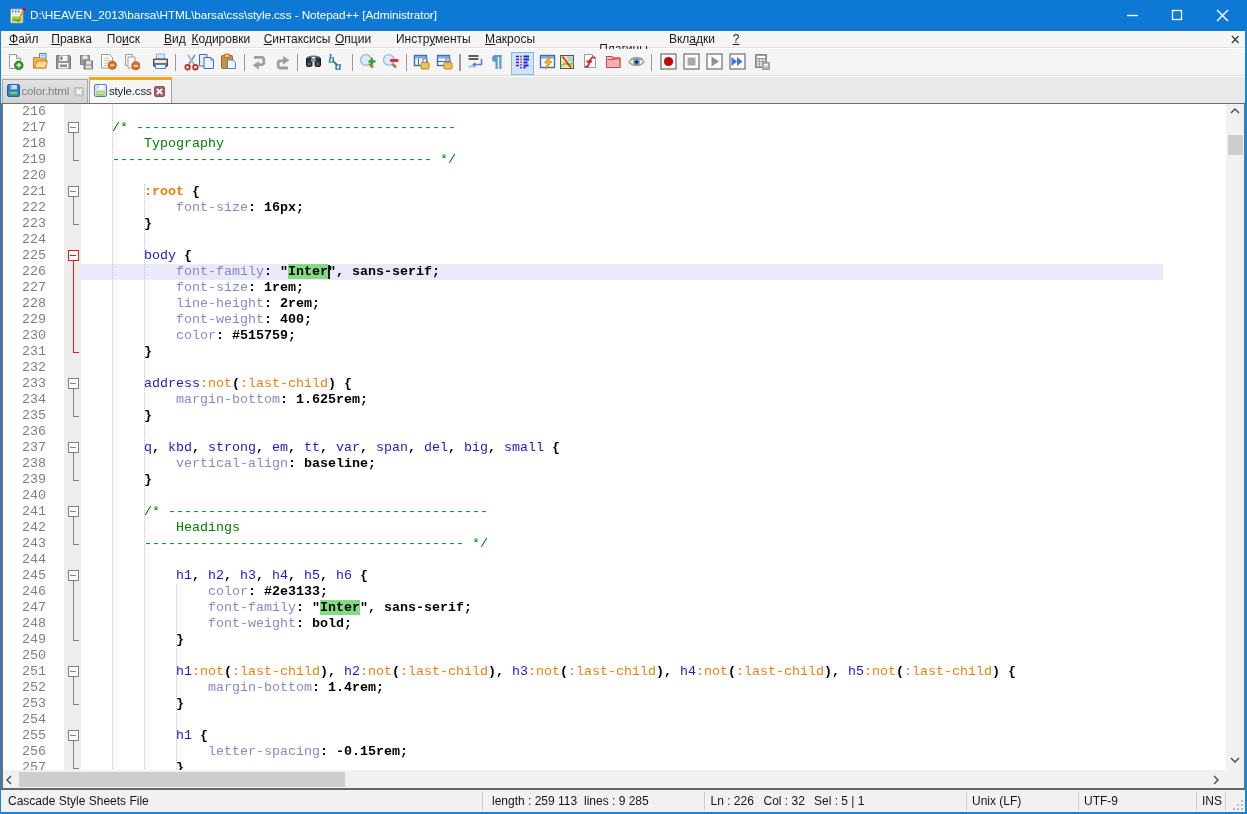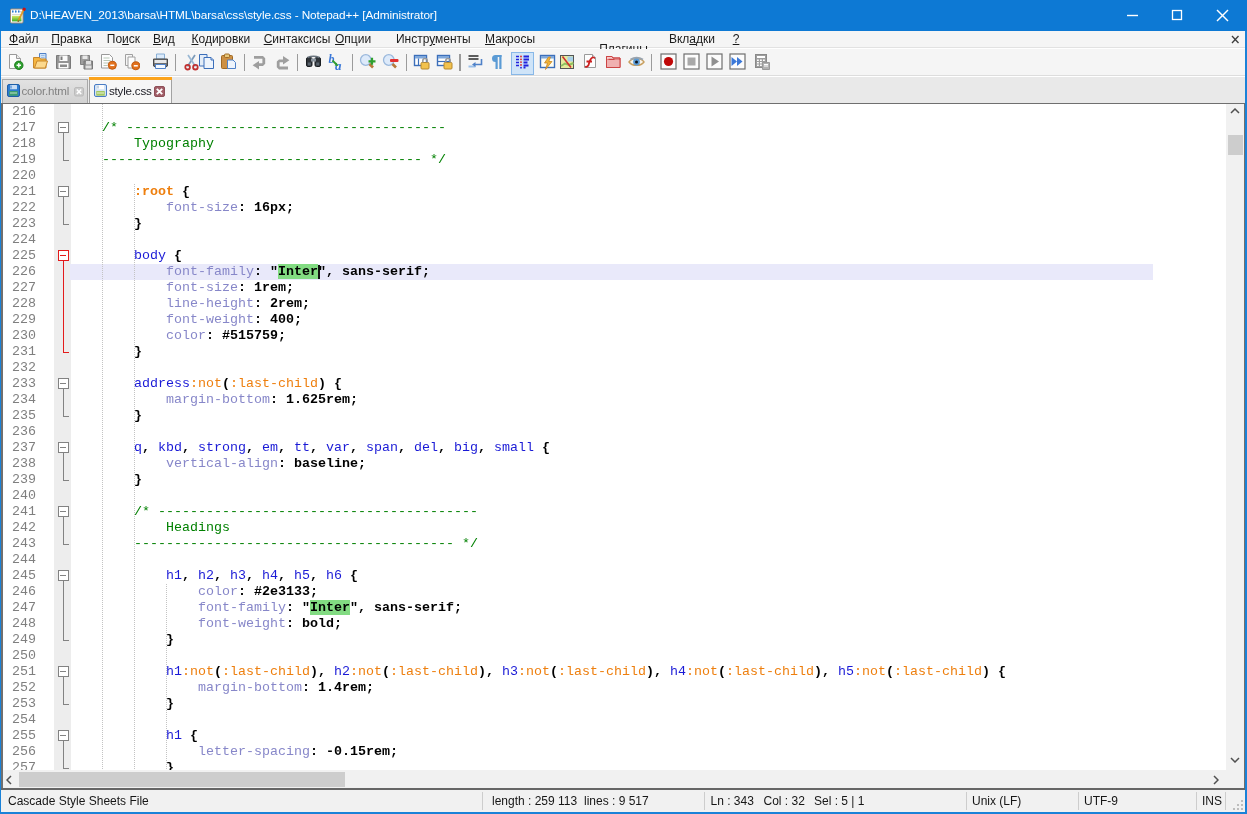--- a/index.html
+++ b/index.html
@@ -35,21 +35,21 @@
 <svg class="abs" style="left:1100px;top:0" width="147" height="31" viewBox="0 0 147 31">
 <line x1="27" y1="15.5" x2="38" y2="15.5" stroke="#fff" stroke-width="1.4"></line>
 <rect x="72.5" y="10.5" width="9" height="9" fill="none" stroke="#fff" stroke-width="1.3"></rect>
 <line x1="117" y1="10" x2="128" y2="21" stroke="#fff" stroke-width="1.4"></line>
 <line x1="128" y1="10" x2="117" y2="21" stroke="#fff" stroke-width="1.4"></line>
 </svg>
 <div class="abs" style="left:1px;top:31px;width:1244px;height:17px;background:#f5f5f5;border-bottom:1px solid #e2e2e2"></div>
 <div class="menuitem" style="left:9px;top:31px"><u>Ф</u>айл</div>
 <div class="menuitem" style="left:51.3px;top:31px"><u>П</u>равка</div>
 <div class="menuitem" style="left:106.8px;top:31px">По<u>и</u>ск</div>
-<div class="menuitem" style="left:153px;top:31px"><u>В</u>ид</div>
+<div class="menuitem" style="left:164px;top:31px"><u>В</u>ид</div>
 <div class="menuitem" style="left:191.5px;top:31px"><u>К</u>одировки</div>
 <div class="menuitem" style="left:263.7px;top:31px"><u>С</u>интаксисы</div>
 <div class="menuitem" style="left:335px;top:31px"><u>О</u>пции</div>
 <div class="menuitem" style="left:395.9px;top:31px">Инстр<u>у</u>менты</div>
 <div class="menuitem" style="left:485px;top:31px"><u>М</u>акросы</div>
 <div class="menuitem" style="left:545.8px;top:47px"><u>З</u>апуск</div>
 <div class="menuitem" style="left:599.2px;top:41px">Плаги<u>н</u>ы</div>
 <div class="menuitem" style="left:668.9px;top:31px">Вкл<u>а</u>дки</div>
 <div class="menuitem" style="left:732.7px;top:31px"><u>?</u></div>
 <svg class="abs" style="left:1231px;top:35px" width="9" height="9" viewBox="0 0 9 9">
@@ -277,21 +277,21 @@
   </svg>
 <div class="abs" style="left:109px;top:79px;height:23px;line-height:23px;font-size:11.6px;letter-spacing:-0.2px;color:#202028">style.css</div>
 <svg class="abs" style="left:153.5px;top:85.5px" width="11" height="11" viewBox="0 0 11 11">
     <rect x="0.5" y="0.5" width="10" height="10" rx="1.5" fill="#a25f68" stroke="#8e4f58"></rect>
     <path d="M2.8 2.8 L8.2 8.2 M8.2 2.8 L2.8 8.2" stroke="#fff" stroke-width="1.9"></path>
   </svg>
 <div class="abs" style="left:1px;top:102.6px;width:1244px;height:1.2px;background:#6f6f6f"></div>
 <div class="abs" style="left:1px;top:102.6px;width:1.5px;height:685.8px;background:#6f6f6f"></div>
 <div class="abs" style="left:1243.9px;top:102.6px;width:1.2px;height:685.8px;background:#6f6f6f"></div>
 <div class="abs" style="left:1px;top:787.8px;width:1244px;height:2.2px;background:#666"></div>
-<div class="abs" style="left:5px;top:103.8px;width:1148px;height:666.2px;overflow:hidden;background:#fff">
+<div class="abs" style="left:15px;top:103.8px;width:1148px;height:666.2px;overflow:hidden;background:#fff">
 <div class="abs" style="left:49px;top:0;width:16.5px;height:666.2px;background:#ededed"></div>
 <div class="abs" style="left:65px;top:160px;width:1158px;height:16px;background:#e9e9fa"></div>
 <div class="abs" style="left:97.0px;top:0px;width:1px;height:666.2px;background:repeating-linear-gradient(to bottom,#c3c3c3 0,#c3c3c3 1px,transparent 1px,transparent 2px)"></div>
 <div class="abs" style="left:129.0px;top:80px;width:1px;height:586.2px;background:repeating-linear-gradient(to bottom,#c3c3c3 0,#c3c3c3 1px,transparent 1px,transparent 2px)"></div>
 <div class="abs" style="left:161.0px;top:480px;width:1px;height:186.20000000000005px;background:repeating-linear-gradient(to bottom,#c3c3c3 0,#c3c3c3 1px,transparent 1px,transparent 2px)"></div>
 <div class="abs mono ln" style="left:0;top:0;width:31px"><div style="height:16px">216</div><div style="height:16px">217</div><div style="height:16px">218</div><div style="height:16px">219</div><div style="height:16px">220</div><div style="height:16px">221</div><div style="height:16px">222</div><div style="height:16px">223</div><div style="height:16px">224</div><div style="height:16px">225</div><div style="height:16px">226</div><div style="height:16px">227</div><div style="height:16px">228</div><div style="height:16px">229</div><div style="height:16px">230</div><div style="height:16px">231</div><div style="height:16px">232</div><div style="height:16px">233</div><div style="height:16px">234</div><div style="height:16px">235</div><div style="height:16px">236</div><div style="height:16px">237</div><div style="height:16px">238</div><div style="height:16px">239</div><div style="height:16px">240</div><div style="height:16px">241</div><div style="height:16px">242</div><div style="height:16px">243</div><div style="height:16px">244</div><div style="height:16px">245</div><div style="height:16px">246</div><div style="height:16px">247</div><div style="height:16px">248</div><div style="height:16px">249</div><div style="height:16px">250</div><div style="height:16px">251</div><div style="height:16px">252</div><div style="height:16px">253</div><div style="height:16px">254</div><div style="height:16px">255</div><div style="height:16px">256</div><div style="height:16px">257</div></div>
 <div class="abs" style="left:52.5px;top:18.5px;width:11px;height:11px;background:#fff;border:1px solid #828282"></div>
 <div class="abs" style="left:55px;top:23.5px;width:6px;height:1px;background:#828282"></div>
 <div class="abs" style="left:57.5px;top:29.5px;width:1px;height:26.5px;background:#828282"></div>
 <div class="abs" style="left:57.5px;top:56px;width:6px;height:1px;background:#828282"></div>
@@ -343,22 +343,22 @@
     <path d="M5 1 L1 5 L5 9" fill="none" stroke="#505050" stroke-width="1.5"></path>
   </svg>
 <div class="abs" style="left:19px;top:771.8px;width:326px;height:14.8px;background:#cdcdcd"></div>
 <svg class="abs" style="left:1213px;top:774.5px" width="6" height="10" viewBox="0 0 6 10">
     <path d="M1 1 L5 5 L1 9" fill="none" stroke="#505050" stroke-width="1.5"></path>
   </svg>
 <div class="abs" style="left:1226px;top:770px;width:17.9px;height:18.4px;background:#f1f1f1"></div>
 <div class="abs" style="left:1px;top:790px;width:1244px;height:21.5px;background:#f1f1f1"></div>
 <div class="st" style="left:8px;top:789.6px">Cascade Style Sheets File</div>
 <div class="st" style="left:492px;top:789.6px">length : 259 113</div>
-<div class="st" style="left:584px;top:789.6px">lines : 9 517</div>
-<div class="st" style="left:710.5px;top:789.6px">Ln : 343</div>
+<div class="st" style="left:584px;top:789.6px">lines : 9 285</div>
+<div class="st" style="left:710.5px;top:789.6px">Ln : 226</div>
 <div class="st" style="left:763.5px;top:789.6px">Col : 32</div>
 <div class="st" style="left:814px;top:789.6px">Sel : 5 | 1</div>
 <div class="st" style="left:972px;top:789.6px">Unix (LF)</div>
 <div class="st" style="left:1084px;top:789.6px">UTF-9</div>
 <div class="st" style="left:1202px;top:789.6px">INS</div>
 <div class="sdiv" style="left:482px;top:791.5px"></div>
 <div class="sdiv" style="left:704px;top:791.5px"></div>
 <div class="sdiv" style="left:965.5px;top:791.5px"></div>
 <div class="sdiv" style="left:1077.5px;top:791.5px"></div>
 <div class="sdiv" style="left:1196px;top:791.5px"></div>

